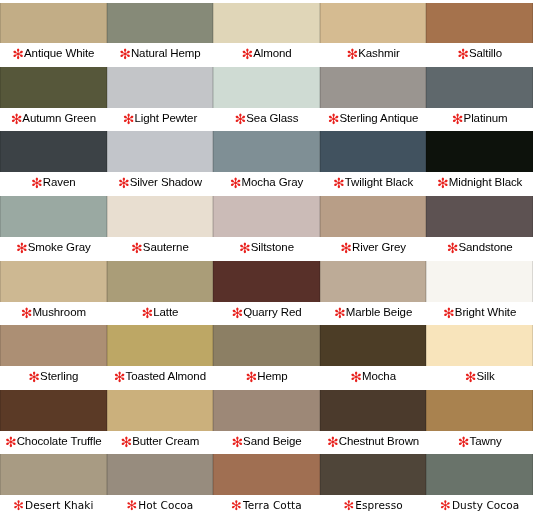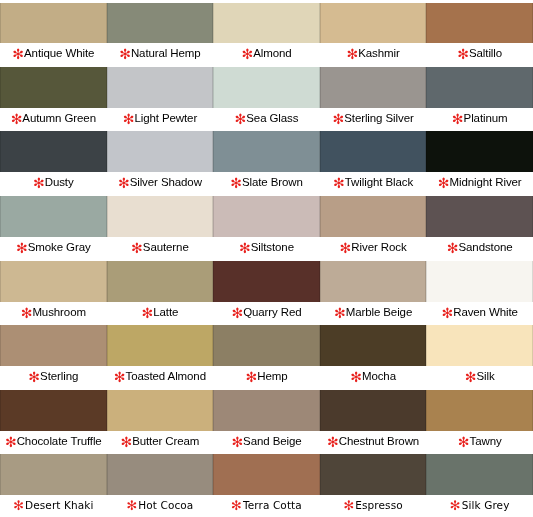--- a/index.html
+++ b/index.html
@@ -162,65 +162,65 @@
         <div class="swatch" style="background-color: rgb(207, 219, 211);"></div>
         <div class="label">
           <span class="star" style="color: rgb(232, 32, 28);">✻</span>
           <span class="txt">Sea Glass</span>
         </div>
       </div>
       <div class="cell">
         <div class="swatch" style="background-color: rgb(154, 149, 144);"></div>
         <div class="label">
           <span class="star" style="color: rgb(232, 32, 28);">✻</span>
-          <span class="txt">Sterling Silver</span>
+          <span class="txt">Sterling Antique</span>
         </div>
       </div>
       <div class="cell">
         <div class="swatch" style="background-color: rgb(95, 104, 108);"></div>
         <div class="label">
           <span class="star" style="color: rgb(232, 32, 28);">✻</span>
           <span class="txt">Platinum</span>
         </div>
       </div>
     </div>
     <div class="row">
       <div class="cell">
         <div class="swatch" style="background-color: rgb(60, 66, 70);"></div>
         <div class="label">
           <span class="star" style="color: rgb(232, 32, 28);">✻</span>
-          <span class="txt">Dusty</span>
+          <span class="txt">Raven</span>
         </div>
       </div>
       <div class="cell">
         <div class="swatch" style="background-color: rgb(194, 197, 202);"></div>
         <div class="label">
           <span class="star" style="color: rgb(232, 32, 28);">✻</span>
           <span class="txt">Silver Shadow</span>
         </div>
       </div>
       <div class="cell">
         <div class="swatch" style="background-color: rgb(127, 143, 149);"></div>
         <div class="label">
           <span class="star" style="color: rgb(232, 32, 28);">✻</span>
-          <span class="txt">Slate Brown</span>
+          <span class="txt">Mocha Gray</span>
         </div>
       </div>
       <div class="cell">
         <div class="swatch" style="background-color: rgb(65, 82, 95);"></div>
         <div class="label">
           <span class="star" style="color: rgb(232, 32, 28);">✻</span>
           <span class="txt">Twilight Black</span>
         </div>
       </div>
       <div class="cell">
         <div class="swatch" style="background-color: rgb(13, 18, 12);"></div>
         <div class="label">
           <span class="star" style="color: rgb(232, 32, 28);">✻</span>
-          <span class="txt">Midnight River</span>
+          <span class="txt">Midnight Black</span>
         </div>
       </div>
     </div>
     <div class="row">
       <div class="cell">
         <div class="swatch" style="background-color: rgb(154, 169, 162);"></div>
         <div class="label">
           <span class="star" style="color: rgb(232, 32, 28);">✻</span>
           <span class="txt">Smoke Gray</span>
         </div>
@@ -236,21 +236,21 @@
         <div class="swatch" style="background-color: rgb(203, 187, 183);"></div>
         <div class="label">
           <span class="star" style="color: rgb(232, 32, 28);">✻</span>
           <span class="txt">Siltstone</span>
         </div>
       </div>
       <div class="cell">
         <div class="swatch" style="background-color: rgb(184, 158, 135);"></div>
         <div class="label">
           <span class="star" style="color: rgb(232, 32, 28);">✻</span>
-          <span class="txt">River Rock</span>
+          <span class="txt">River Grey</span>
         </div>
       </div>
       <div class="cell">
         <div class="swatch" style="background-color: rgb(93, 82, 82);"></div>
         <div class="label">
           <span class="star" style="color: rgb(232, 32, 28);">✻</span>
           <span class="txt">Sandstone</span>
         </div>
       </div>
     </div>
@@ -280,21 +280,21 @@
         <div class="swatch" style="background-color: rgb(189, 171, 151);"></div>
         <div class="label">
           <span class="star" style="color: rgb(232, 32, 28);">✻</span>
           <span class="txt">Marble Beige</span>
         </div>
       </div>
       <div class="cell">
         <div class="swatch" style="background-color: rgb(247, 245, 240);"></div>
         <div class="label">
           <span class="star" style="color: rgb(232, 32, 28);">✻</span>
-          <span class="txt">Raven White</span>
+          <span class="txt">Bright White</span>
         </div>
       </div>
     </div>
     <div class="row">
       <div class="cell">
         <div class="swatch" style="background-color: rgb(172, 143, 116);"></div>
         <div class="label">
           <span class="star" style="color: rgb(232, 32, 28);">✻</span>
           <span class="txt">Sterling</span>
         </div>
@@ -391,17 +391,17 @@
         <div class="swatch" style="background-color: rgb(79, 69, 57);"></div>
         <div class="label">
           <span class="star" style="color: rgb(232, 32, 28);">✻</span>
           <span class="txt">Espresso</span>
         </div>
       </div>
       <div class="cell">
         <div class="swatch" style="background-color: rgb(105, 115, 106);"></div>
         <div class="label">
           <span class="star" style="color: rgb(232, 32, 28);">✻</span>
-          <span class="txt">Silk Grey</span>
+          <span class="txt">Dusty Cocoa</span>
         </div>
       </div>
     </div>
   </div>
 
 </body></html>

